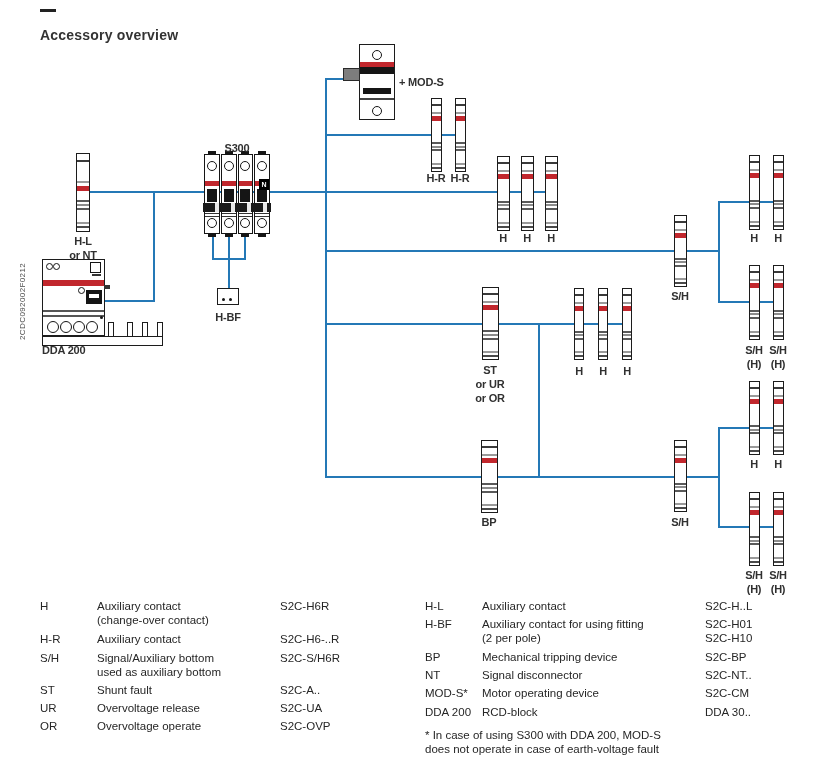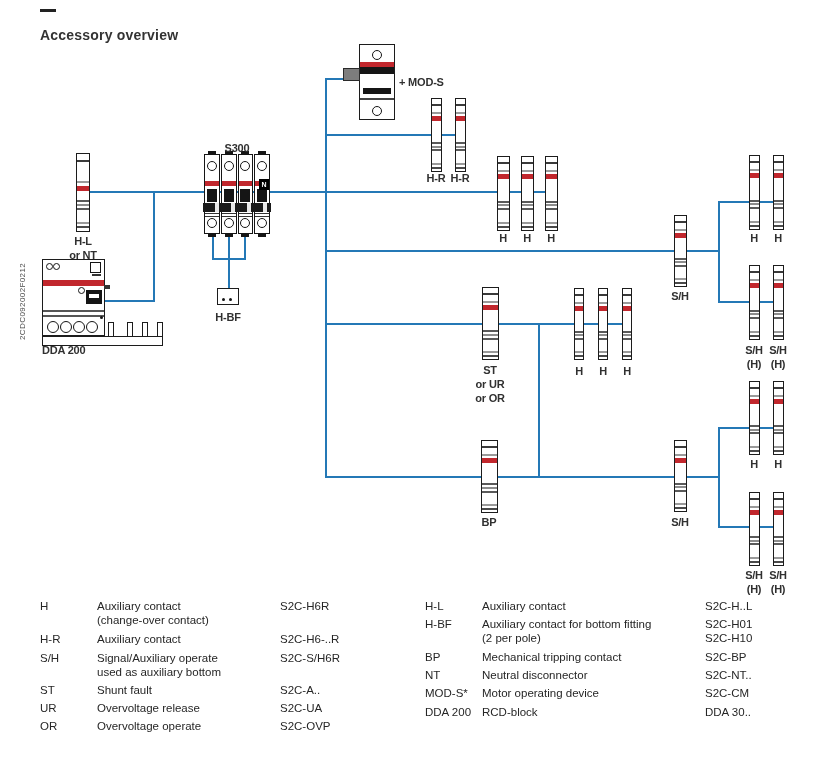--- a/index.html
+++ b/index.html
@@ -476,21 +476,21 @@
         <div class="lg-desc">
           <div>Auxiliary contact</div>
         </div>
         <div class="lg-code">
           <div>S2C-H6-..R</div>
         </div>
       </div>
       <div class="legend-row" style="top: 652px;">
         <div class="lg-term">S/H</div>
         <div class="lg-desc">
-          <div>Signal/Auxiliary operate</div>
+          <div>Signal/Auxiliary bottom</div>
           <div>used as auxiliary bottom</div>
         </div>
         <div class="lg-code">
           <div>S2C-S/H6R</div>
         </div>
       </div>
       <div class="legend-row" style="top: 684px;">
         <div class="lg-term">ST</div>
         <div class="lg-desc">
           <div>Shunt fault</div>
@@ -524,41 +524,41 @@
         <div class="lg-desc">
           <div>Auxiliary contact</div>
         </div>
         <div class="lg-code">
           <div>S2C-H..L</div>
         </div>
       </div>
       <div class="legend-row" style="top: 618px;">
         <div class="lg-term">H-BF</div>
         <div class="lg-desc">
-          <div>Auxiliary contact for bottom fitting</div>
+          <div>Auxiliary contact for using fitting</div>
           <div>(2 per pole)</div>
         </div>
         <div class="lg-code">
           <div>S2C-H01</div>
           <div>S2C-H10</div>
         </div>
       </div>
       <div class="legend-row" style="top: 651px;">
         <div class="lg-term">BP</div>
         <div class="lg-desc">
-          <div>Mechanical tripping contact</div>
+          <div>Mechanical tripping device</div>
         </div>
         <div class="lg-code">
           <div>S2C-BP</div>
         </div>
       </div>
       <div class="legend-row" style="top: 669px;">
         <div class="lg-term">NT</div>
         <div class="lg-desc">
-          <div>Neutral disconnector</div>
+          <div>Signal disconnector</div>
         </div>
         <div class="lg-code">
           <div>S2C-NT..</div>
         </div>
       </div>
       <div class="legend-row" style="top: 687px;">
         <div class="lg-term">MOD-S*</div>
         <div class="lg-desc">
           <div>Motor operating device</div>
         </div>
@@ -570,15 +570,17 @@
         <div class="lg-term">DDA 200</div>
         <div class="lg-desc">
           <div>RCD-block</div>
         </div>
         <div class="lg-code">
           <div>DDA 30..</div>
         </div>
       </div>
     </div>
   <div id="legend-footnote" style="top: 729px;">
+      <div>* In case of using S300 with DDA 200, MOD-S</div>
+      <div>does not operate in case of earth-voltage fault</div>
     </div>
 
 </div>
 
 </body></html>

